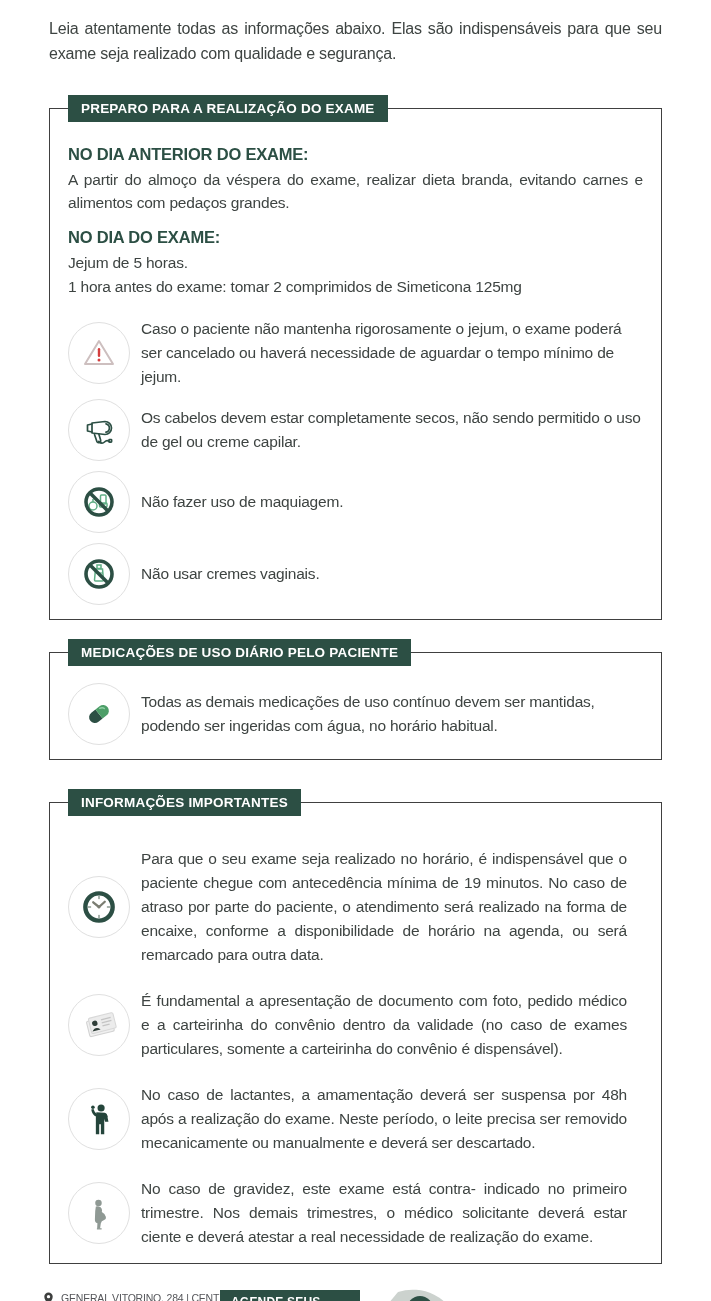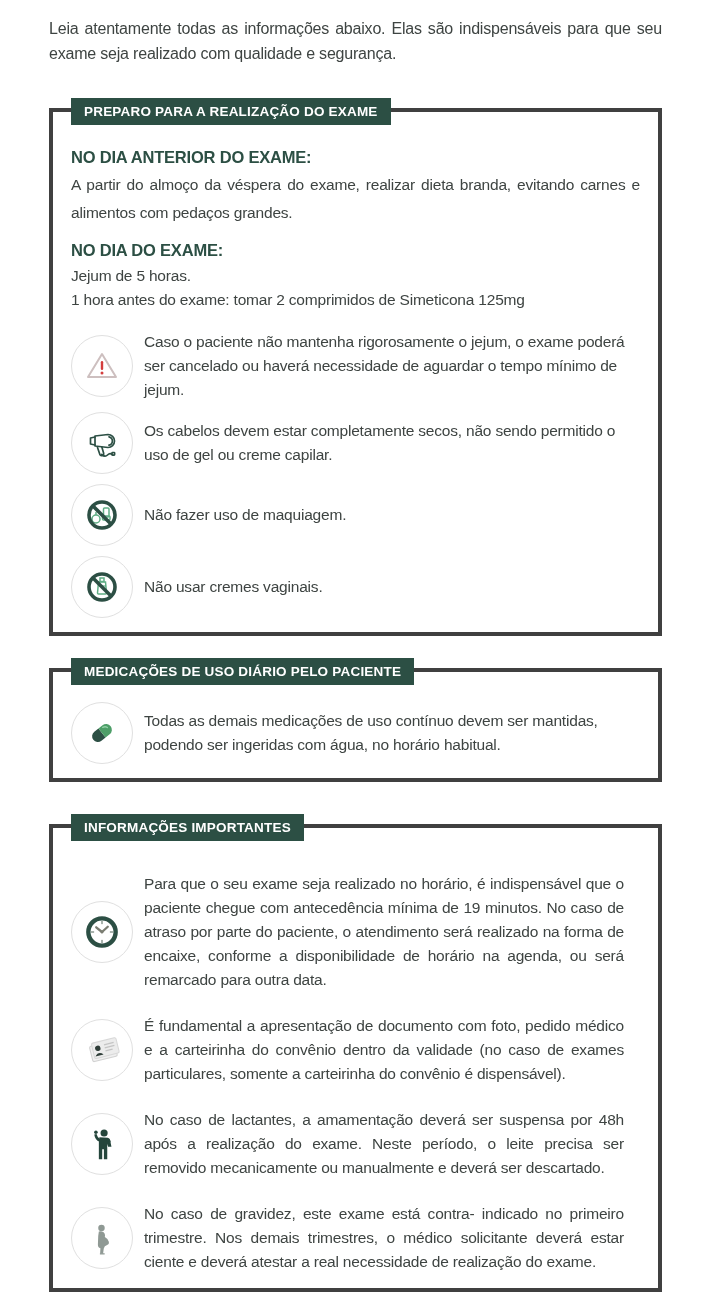--- a/index.html
+++ b/index.html
@@ -9,39 +9,39 @@
     color:#3e4442;
     height:1301px; overflow:hidden;
     letter-spacing:-0.2px;
   }
   .intro {
     margin:16px 49px 0 49px;
     font-size:16px; line-height:25px; text-align:justify; color:#3e4442;
   }
   section.box {
     position:relative;
-    border:4px solid #404040;
+    border:1px solid #404040;
     margin:42px 49px 0 49px;
     padding:26px 18px 14px 18px;
     background:#fff;
   }
   section.box.gap-sm { margin-top:32px; }
   section.box.gap-md { }
   .badge {
     position:absolute; top:-14px; left:18px;
     background:#2c4f44; color:#ffffff;
     font-size:13.5px; font-weight:bold; letter-spacing:0.2px;
     padding:6px 13px 6px 13px;
     white-space:nowrap;
   }
   h3.sub {
     color:#2c4f44; font-size:16.5px; font-weight:bold; letter-spacing:-0.2px;
     margin:10px 0 4px 0;
   }
-  .para { font-size:15.5px; line-height:28px; text-align:justify; }
+  .para { font-size:15.5px; line-height:23px; text-align:justify; }
   .line { font-size:15.5px; line-height:24px; }
   .item {
     display:flex; align-items:center; gap:11px;
     margin-top:10px;
   }
   .icon-circle {
     flex:0 0 62px; width:62px; height:62px; border-radius:50%;
     border:1.5px solid #e0e0e0; background:#fff;
     display:flex; align-items:center; justify-content:center;
   }

